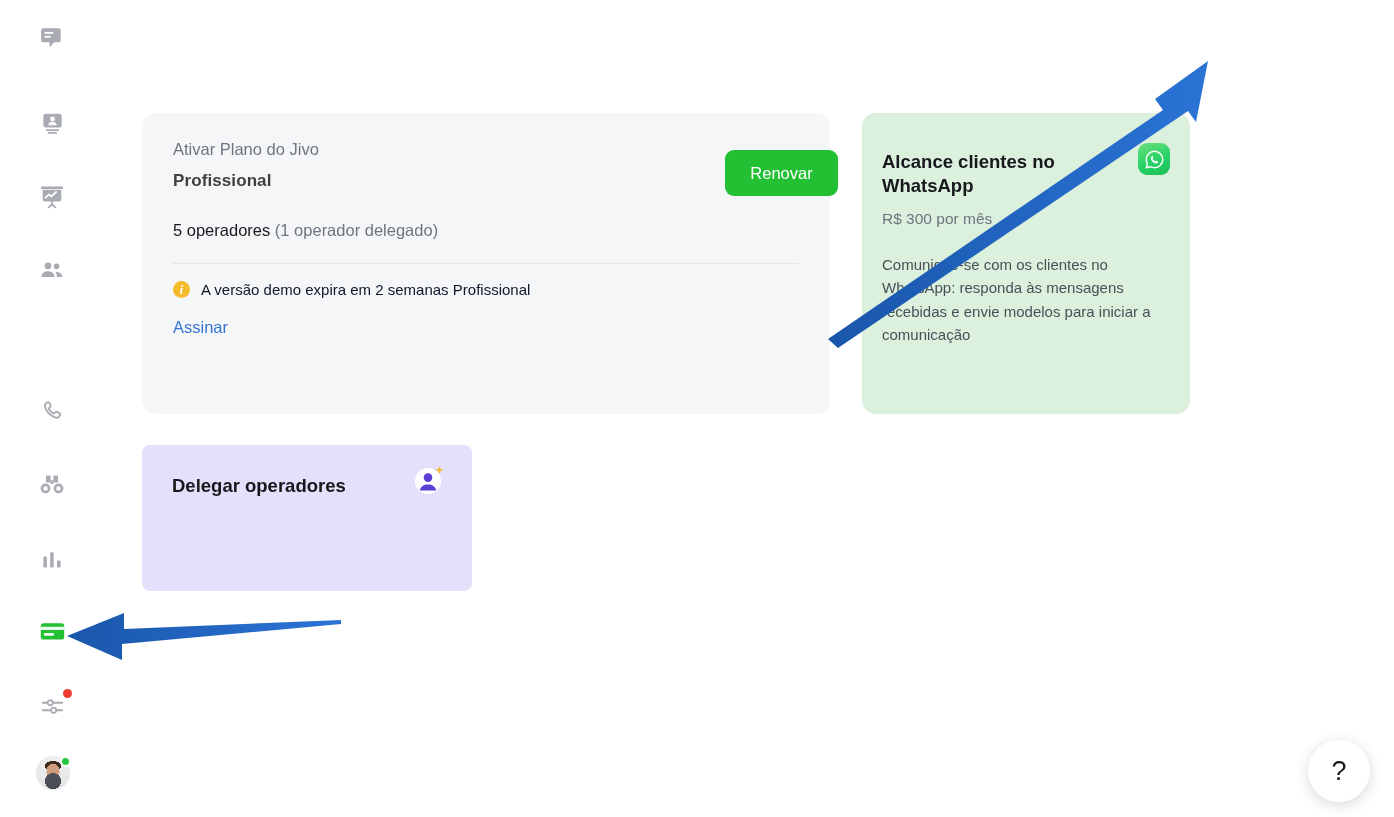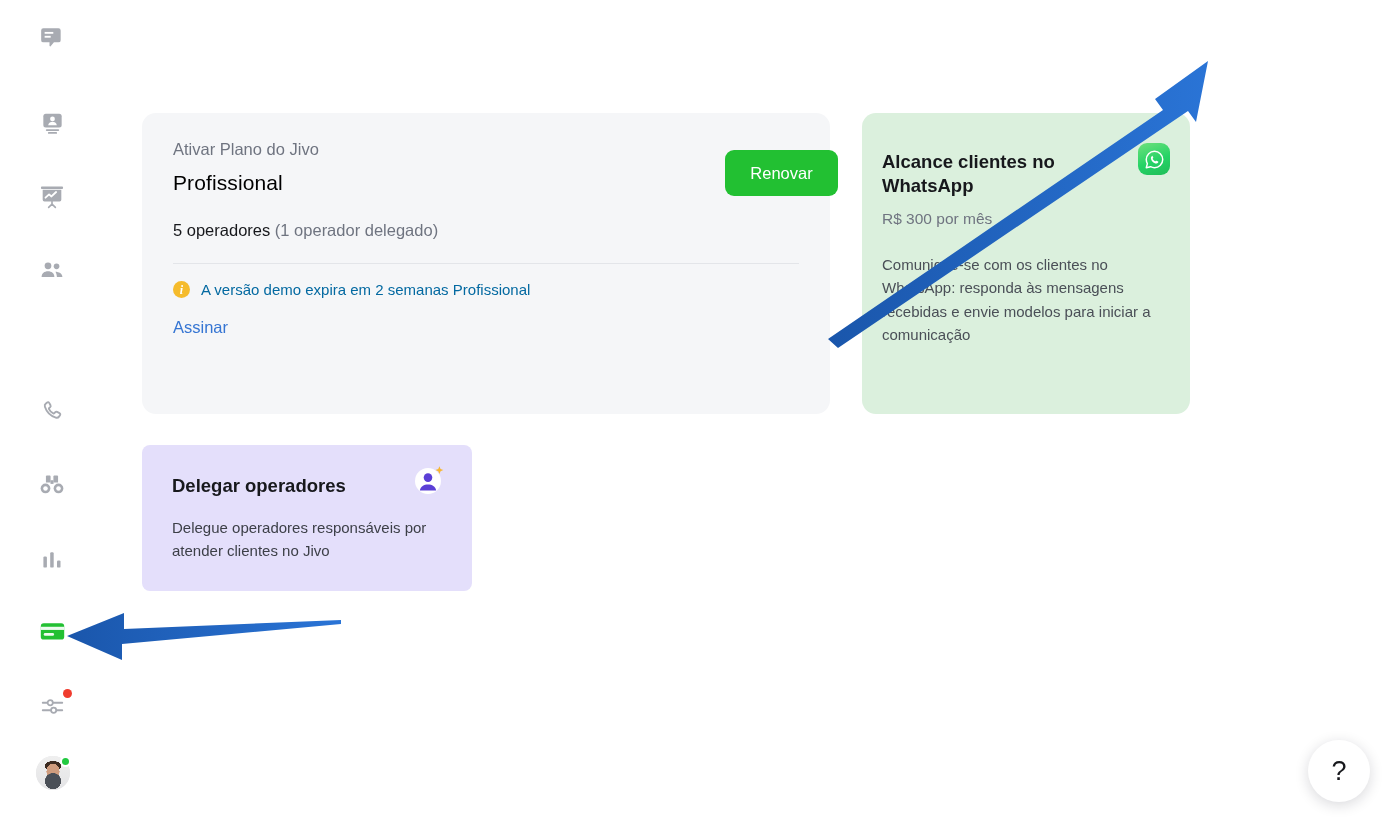--- a/index.html
+++ b/index.html
@@ -120,23 +120,23 @@
   }
   .plan-eyebrow {
     position: absolute;
     left: 31px; top: 27px;
     font-size: 16.5px;
     color: #6f7480;
   }
   .plan-name {
     position: absolute;
     left: 31px; top: 58px;
-    font-size: 21px;
-    font-weight: normal;
-    color: #000000;
+    font-size: 17px;
+    font-weight: bold;
+    color: #404040;
     letter-spacing: .1px;
   }
   .plan-ops {
     position: absolute;
     left: 31px; top: 108px;
     font-size: 16.5px;
     color: #17181c;
   }
   .plan-ops .muted { color: #6f7480; }
   .plan-divider {
@@ -162,21 +162,21 @@
     font-style: italic;
     display: flex;
     align-items: center;
     justify-content: center;
     flex: 0 0 auto;
     line-height: 1;
     font-family: "Liberation Serif", serif;
   }
   .plan-notice-text {
     font-size: 15px;
-    color: #0369a1;
+    color: #0f172a;
   }
   .plan-subscribe {
     position: absolute;
     left: 31px; top: 205px;
     font-size: 16.5px;
     color: #3575d3;
     cursor: pointer;
   }
   .renew-btn {
     position: absolute;
@@ -429,21 +429,20 @@
       <div class="wa-logo">
         <svg width="21" height="21" viewBox="0 0 24 24" fill="none">
           <path d="M12 2.6c-5.2 0-9.4 4.2-9.4 9.4 0 1.7.45 3.3 1.25 4.7L2.6 21.4l4.9-1.2a9.3 9.3 0 0 0 4.5 1.15c5.2 0 9.4-4.2 9.4-9.35S17.2 2.6 12 2.6z" stroke="#ffffff" stroke-width="1.7" stroke-linejoin="round"></path>
           <path d="M9.15 7.6c.25-.05.5 0 .65.3l.8 1.7c.12.27.07.58-.14.8l-.42.44c-.15.16-.2.4-.1.6a6.4 6.4 0 0 0 2.65 2.65c.2.1.44.05.6-.1l.44-.42c.22-.21.53-.26.8-.14l1.7.8c.3.15.35.4.3.65-.2 1-1.1 1.75-2.15 1.7-3.45-.2-6.2-2.95-6.4-6.4-.05-1.05.7-1.95 1.7-2.15z" fill="#ffffff"></path>
         </svg>
       </div>
     </section>
 
     <section class="del-card">
       <div class="del-title">Delegar operadores</div>
-      <div class="del-desc">Delegue operadores responsáveis por atender clientes no Jivo</div>
       <div class="del-icon">
         <svg width="34" height="34" viewBox="0 0 34 34">
           <circle cx="16" cy="18" r="13" fill="#ffffff"></circle>
           <circle cx="16" cy="14.6" r="4.3" fill="#5b3fd6"></circle>
           <path d="M7.8 27.4c.9-4.1 4-6 8.2-6s7.3 1.9 8.2 6z" fill="#5b3fd6"></path>
           <path d="M27.4 3.2l1.15 2.75 2.75 1.15-2.75 1.15L27.4 11l-1.15-2.75L23.5 7.1l2.75-1.15z" fill="#f7b731"></path>
         </svg>
       </div>
     </section>
 

